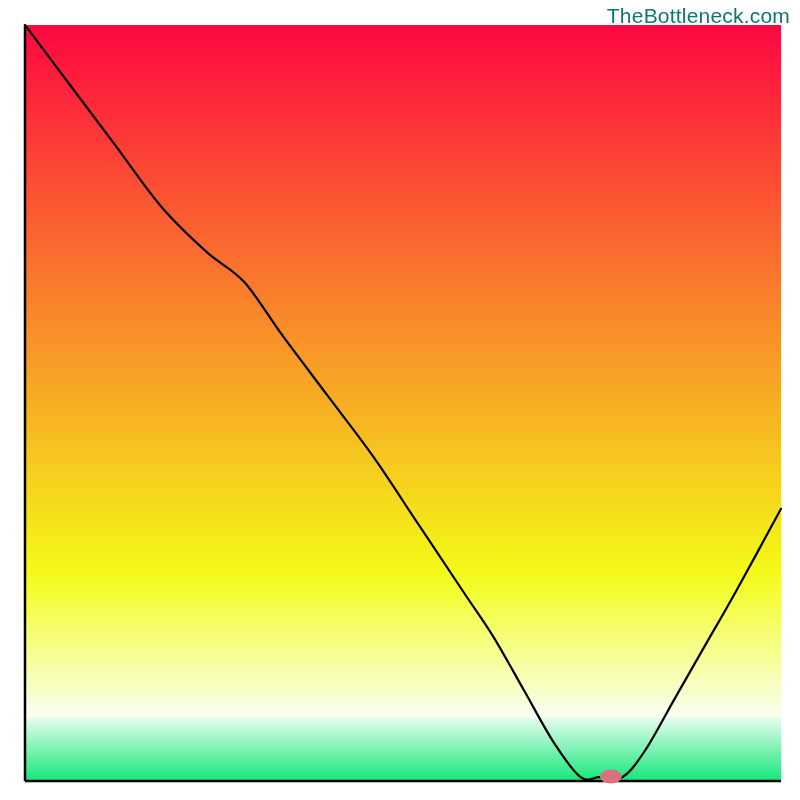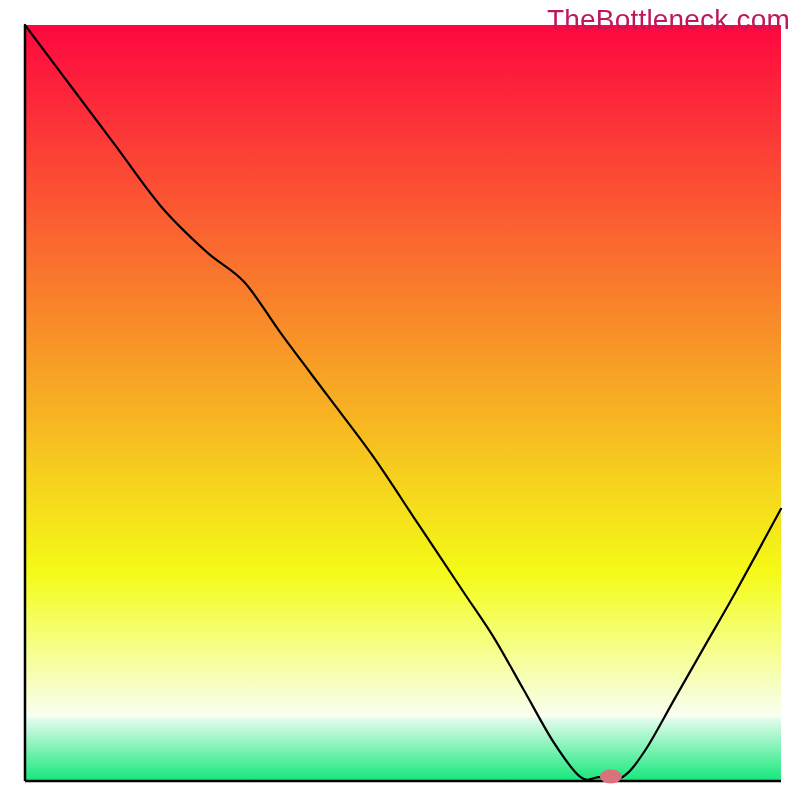--- a/index.html
+++ b/index.html
@@ -13,22 +13,22 @@
   }
   .chart-container {
     position: relative;
     width: 800px;
     height: 800px;
   }
   .watermark {
     position: absolute;
     top: 4px;
     right: 10px;
-    color: #be185d;
-    font-size: 28px;
+    color: #0f766e;
+    font-size: 21px;
     font-weight: 500;
     letter-spacing: 0.2px;
     z-index: 10;
   }
   svg.bg {
     position: absolute;
     left: 0;
     top: 0;
   }
   svg.overlay {

